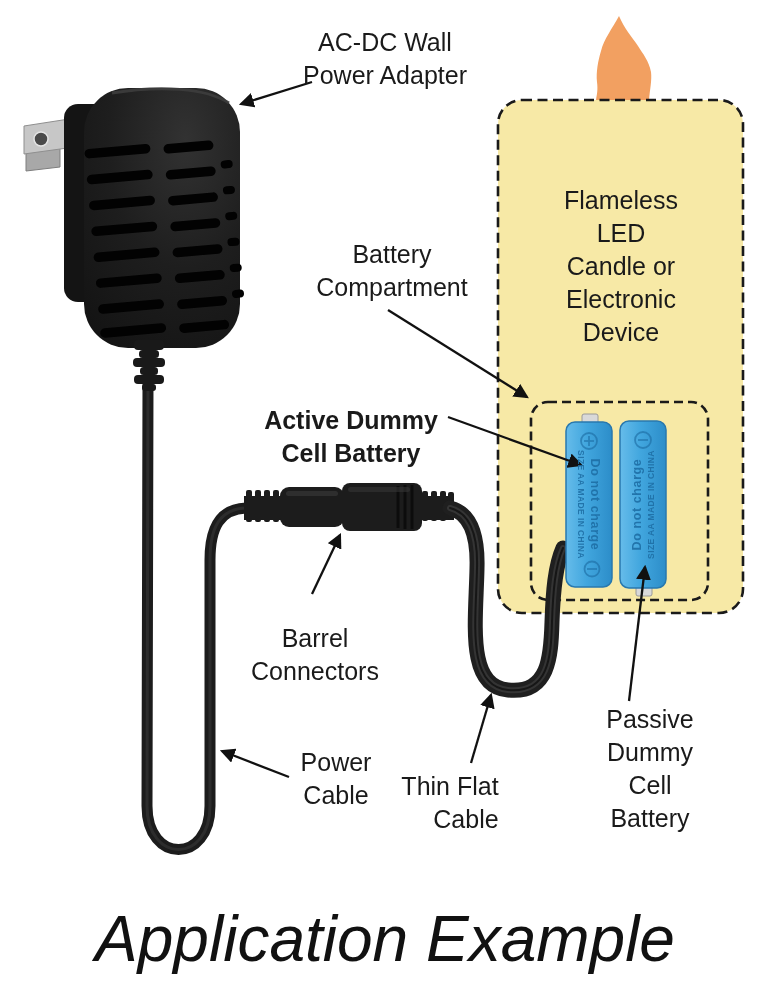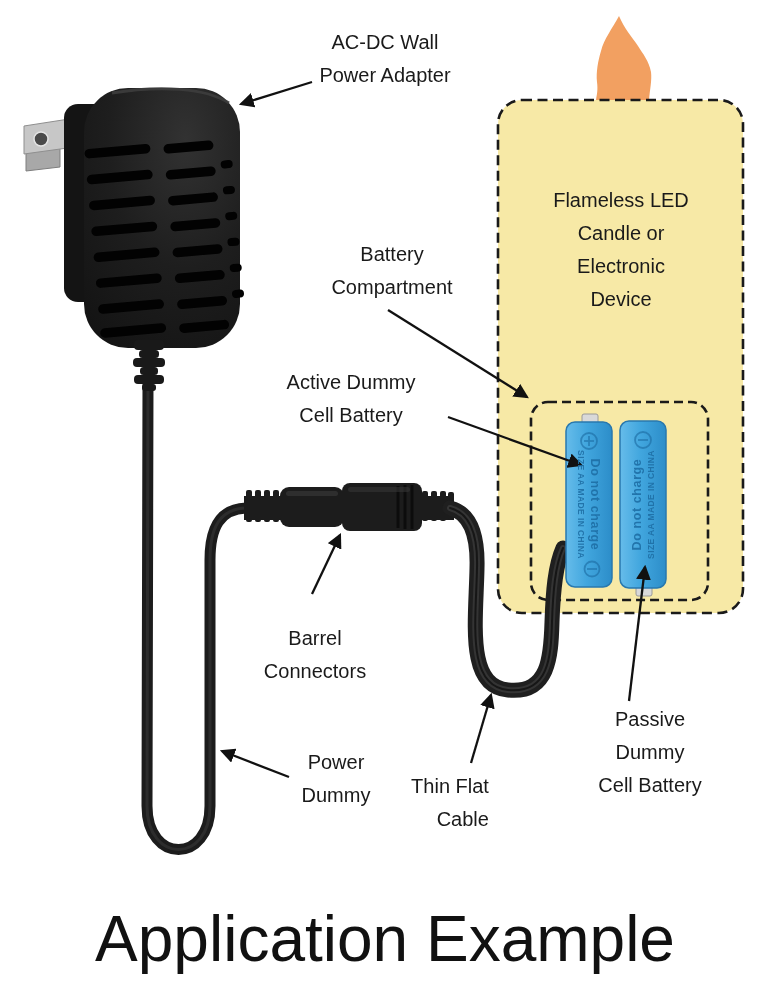--- a/index.html
+++ b/index.html
@@ -12,27 +12,27 @@
   }
   html,body{margin:0;padding:0;background:#ffffff;}
   .stage{
     position:relative;width:769px;height:1000px;background:#ffffff;
     font-family:"Liberation Sans", sans-serif;overflow:hidden;
   }
   .stage svg{position:absolute;left:0;top:0;}
   .label{
     position:absolute;transform:translateX(-50%);
     white-space:pre-line;text-align:center;
-    font-size:20px;line-height:33px;color:var(--ink);
+    font-size:25px;line-height:33px;color:var(--ink);
     z-index:3;letter-spacing:0px;
   }
   .title{
     position:absolute;transform:translateX(-50%);
     font-size:64px;line-height:66px;color:#111;
-    white-space:nowrap;z-index:3;
+    white-space:nowrap;z-index:3;font-style:italic;
   }
   .batt-text{
     position:absolute;z-index:2;display:flex;flex-direction:column;
     align-items:center;justify-content:center;gap:2px;
     transform-origin:0 0;color:var(--battery-text);opacity:.9;
     pointer-events:none;
   }
   .batt-text .l1{font-size:12.5px;font-weight:bold;letter-spacing:.6px;line-height:14px;}
   .batt-text .l2{font-size:8.5px;font-weight:bold;letter-spacing:.4px;line-height:10px;}
   .batt-left{left:566px;top:422px;width:165px;height:46px;transform:translate(46px,0) rotate(90deg);}
@@ -194,25 +194,25 @@
     <span class="l2">SIZE AA MADE IN CHINA</span>
   </div>
 
   <div class="label" style="left:385px;top:26px;">AC-DC Wall
 Power Adapter</div>
   <div class="label" style="left:621px;top:184px;">Flameless LED
 Candle or
 Electronic Device</div>
   <div class="label" style="left:392px;top:238px;">Battery
 Compartment</div>
-  <div class="label" style="left:351px;top:366px;">Active Dummy
+  <div class="label" style="left:351px;top:404px;font-weight:bold;">Active Dummy
 Cell Battery</div>
   <div class="label" style="left:315px;top:602px;margin-top:20px;">Barrel
 Connectors</div>
   <div class="label" style="left:336px;top:746px;">Power
-Dummy</div>
+Cable</div>
   <div class="label" style="left:450px;top:770px;text-align:right;">Thin Flat
 Cable</div>
   <div class="label" style="left:650px;top:703px;">Passive Dummy
 Cell Battery</div>
 
   <div class="title" style="left:385px;top:906px;">Application Example</div>
 </div>
 
 </body></html>

